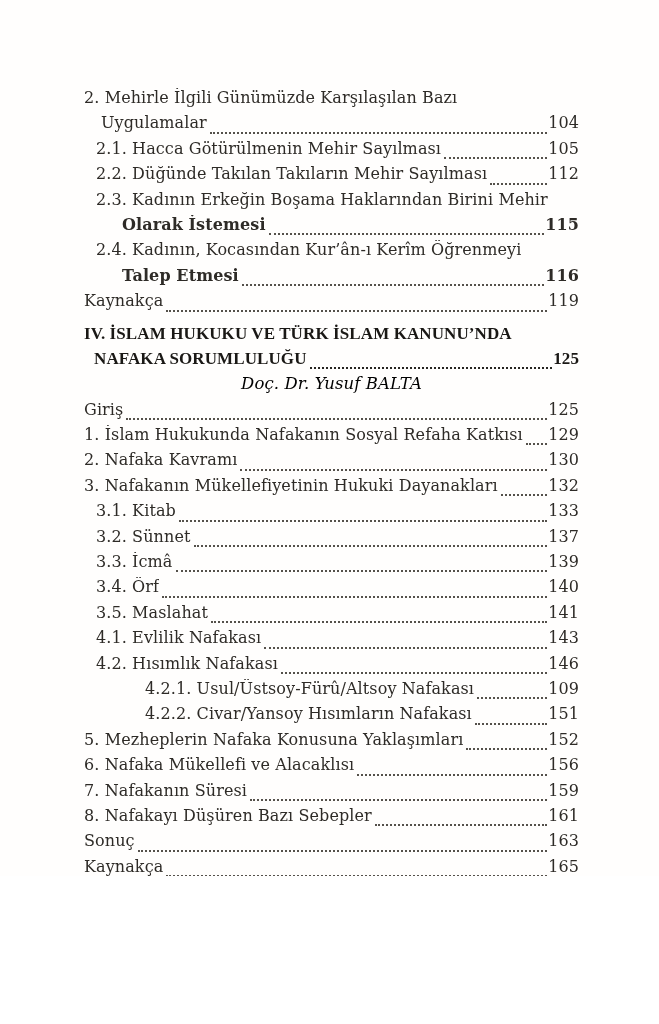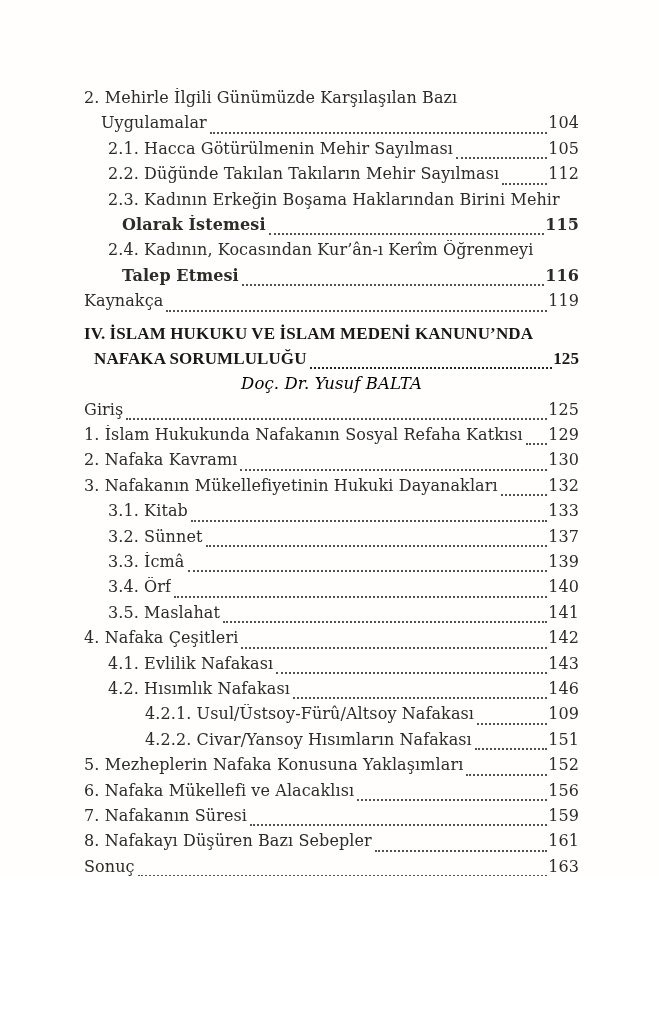--- a/index.html
+++ b/index.html
@@ -51,21 +51,21 @@
   }
 
   .page-num {
     flex: 0 0 auto;
     text-align: right;
   }
 
   
   .lv-l0   { margin-left: 0; }
   .lv-l0c  { margin-left: 17px; }
-  .lv-l1   { margin-left: 24px; }
+  .lv-l1   { margin-left: 12px; }
   .lv-l1c  { margin-left: 38px; font-weight: bold; }
   .lv-l2   { margin-left: 61px; justify-content: space-between; }
 
   
   .lv-heading, .lv-headingc {
     font-family: "Liberation Serif", "DejaVu Serif", serif;
     font-weight: bold;
     font-size: 17px;
     letter-spacing: 0.1px;
     color: #1a1815;
@@ -125,21 +125,21 @@
         <span class="toc-text">Talep Etmesi</span>
         <span class="leader"></span>
         <span class="page-num">116</span>
       </div>
       <div class="toc-line lv-l0">
         <span class="toc-text">Kaynakça</span>
         <span class="leader"></span>
         <span class="page-num">119</span>
       </div>
       <div class="toc-line lv-heading gap-before">
-        <span class="toc-text">IV. İSLAM HUKUKU VE İSLAM MEDENİ KANUNU’NDA</span>
+        <span class="toc-text">IV. İSLAM HUKUKU VE TÜRK İSLAM KANUNU’NDA</span>
       </div>
       <div class="toc-line lv-headingc">
         <span class="toc-text">NAFAKA SORUMLULUĞU</span>
         <span class="leader"></span>
         <span class="page-num">125</span>
       </div>
       <div class="toc-line lv-byline">Doç. Dr. Yusuf BALTA</div>
       <div class="toc-line lv-l0">
         <span class="toc-text">Giriş</span>
         <span class="leader"></span>
@@ -178,25 +178,20 @@
       <div class="toc-line lv-l1">
         <span class="toc-text">3.4. Örf</span>
         <span class="leader"></span>
         <span class="page-num">140</span>
       </div>
       <div class="toc-line lv-l1">
         <span class="toc-text">3.5. Maslahat</span>
         <span class="leader"></span>
         <span class="page-num">141</span>
       </div>
-      <div class="toc-line lv-l0">
-        <span class="toc-text">4. Nafaka Çeşitleri</span>
-        <span class="leader"></span>
-        <span class="page-num">142</span>
-      </div>
       <div class="toc-line lv-l1">
         <span class="toc-text">4.1. Evlilik Nafakası</span>
         <span class="leader"></span>
         <span class="page-num">143</span>
       </div>
       <div class="toc-line lv-l1">
         <span class="toc-text">4.2. Hısımlık Nafakası</span>
         <span class="leader"></span>
         <span class="page-num">146</span>
       </div>

